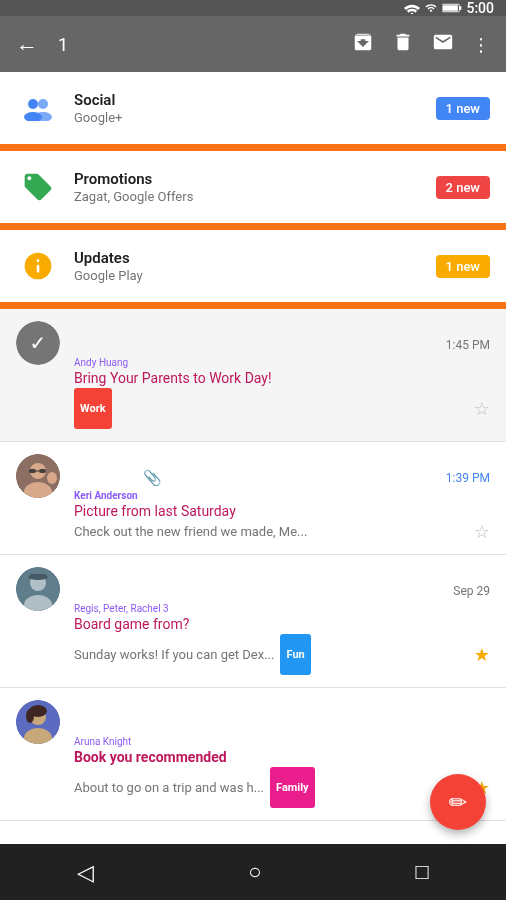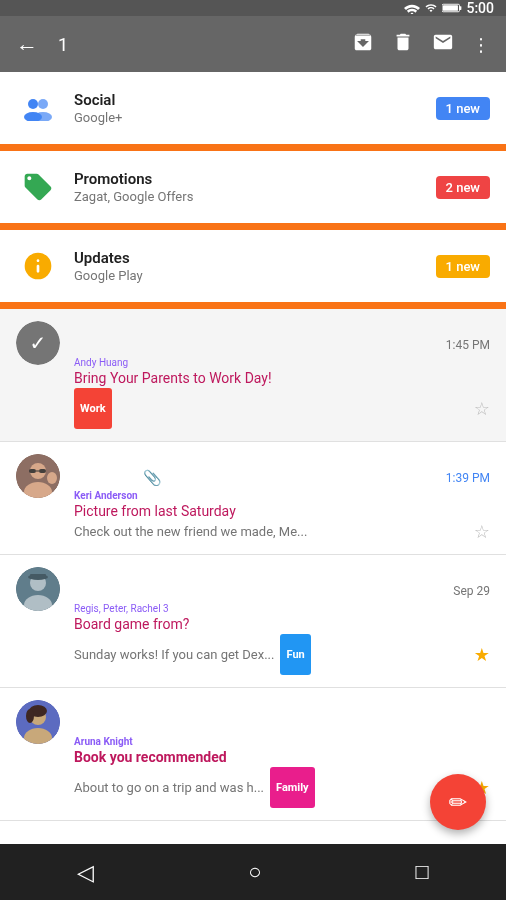--- a/index.html
+++ b/index.html
@@ -476,21 +476,21 @@
           <circle cx="22" cy="17" r="8" fill="#c8a87a"></circle>
           <ellipse cx="22" cy="38" rx="14" ry="10" fill="#c8a87a"></ellipse>
 
           <ellipse cx="22" cy="11" rx="9" ry="6" fill="#3e2723"></ellipse>
           <ellipse cx="14" cy="16" rx="4" ry="7" fill="#3e2723"></ellipse>
         </svg>
       </div>
     </div>
     <div class="email-body">
       <div class="email-header">
-        <span class="email-sender" style="font-weight:700;">Aruna Knight</span>
+        <span class="email-sender" style="font-weight:400;">Aruna Knight</span>
         <span class="email-time"></span>
       </div>
       <div class="email-subject" style="font-weight:700;">Book you recommended</div>
       <div class="email-preview-line">
         <span class="email-preview">About to go on a trip and was h...</span>
         <span class="tag-label tag-family">Family</span>
         <span class="star filled">★</span>
       </div>
     </div>
   </div>

